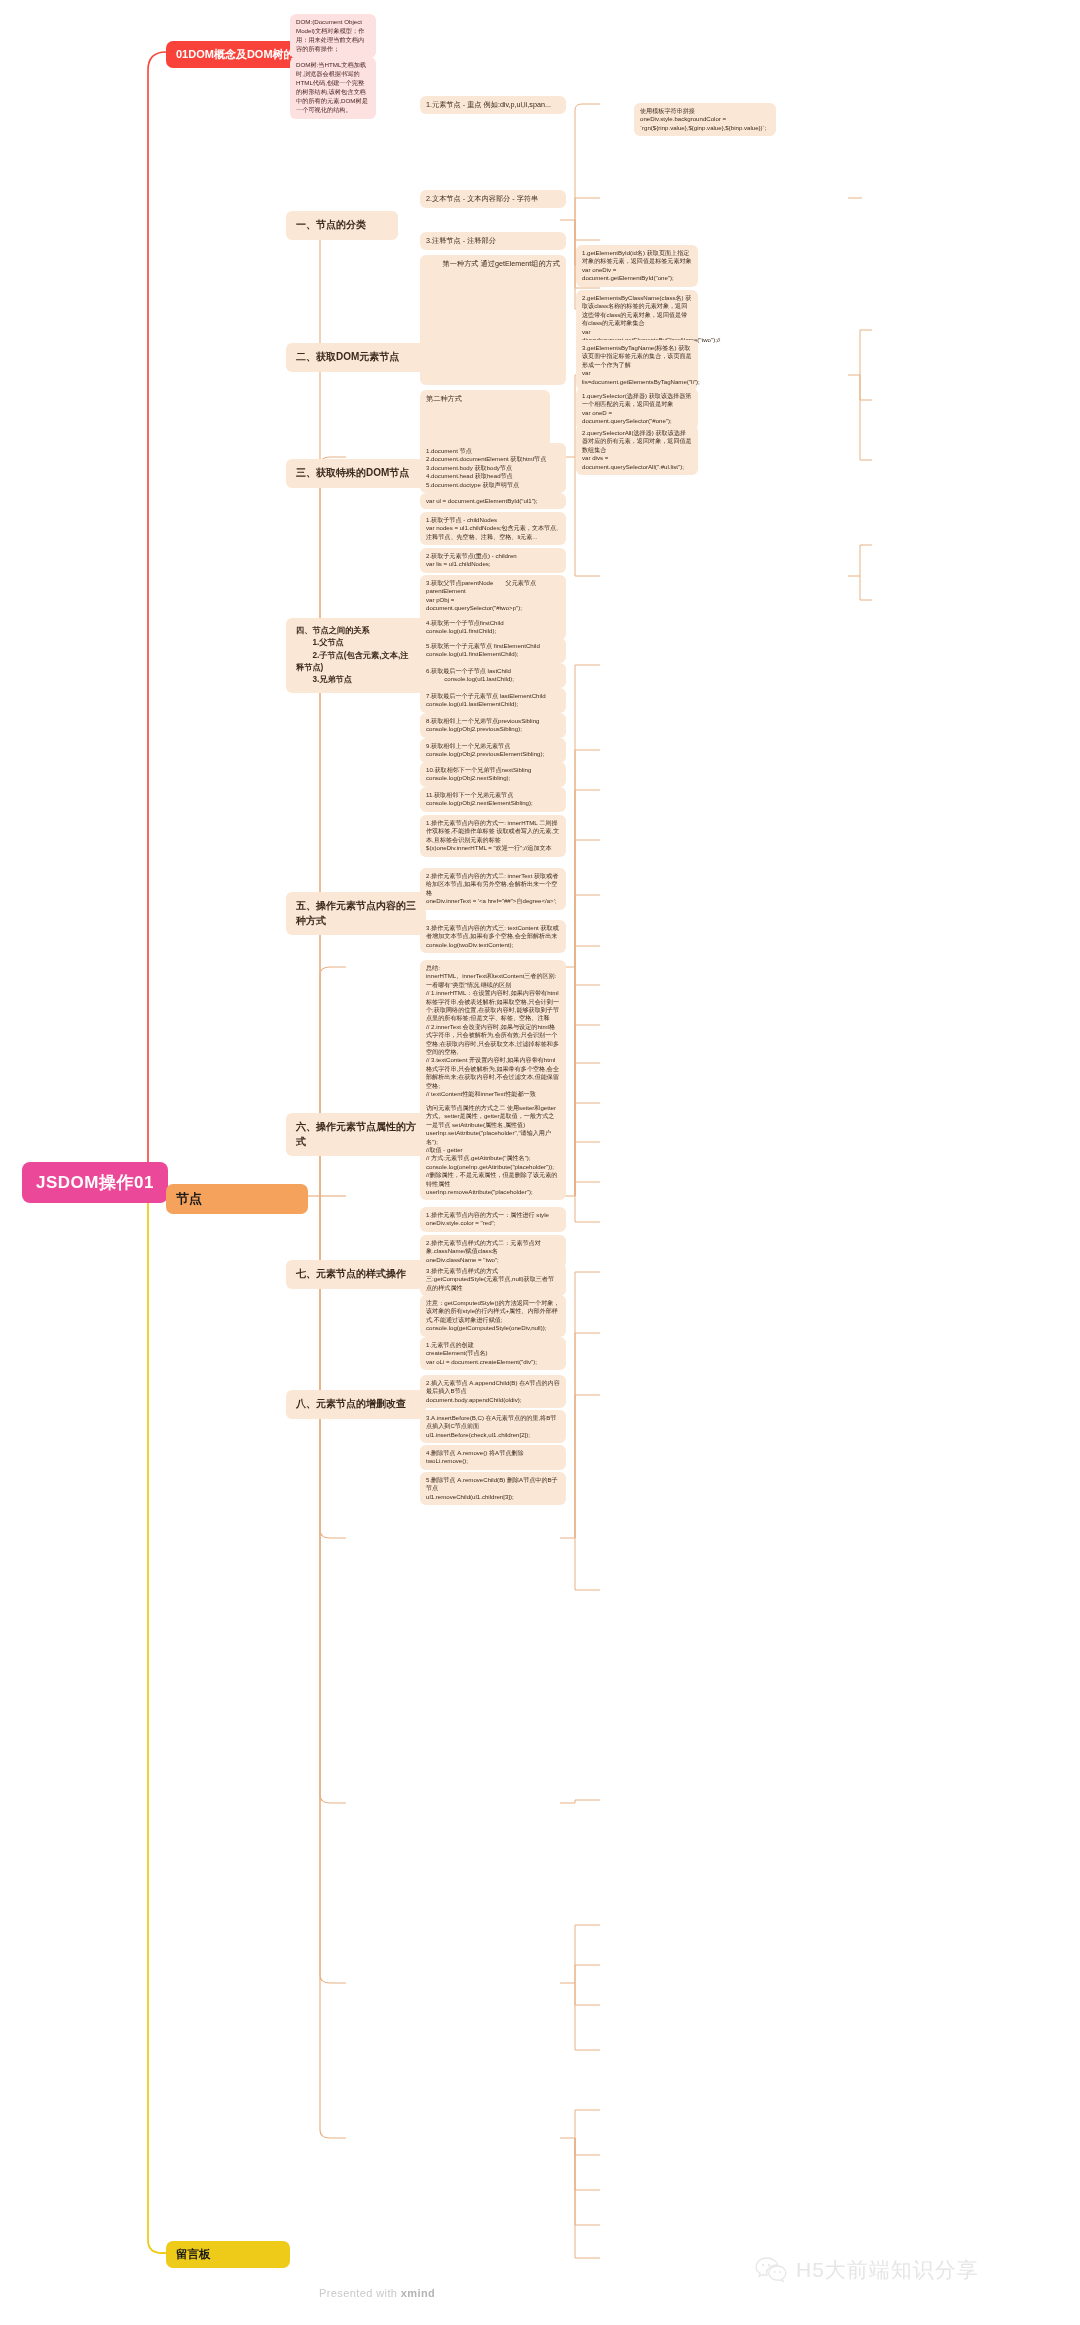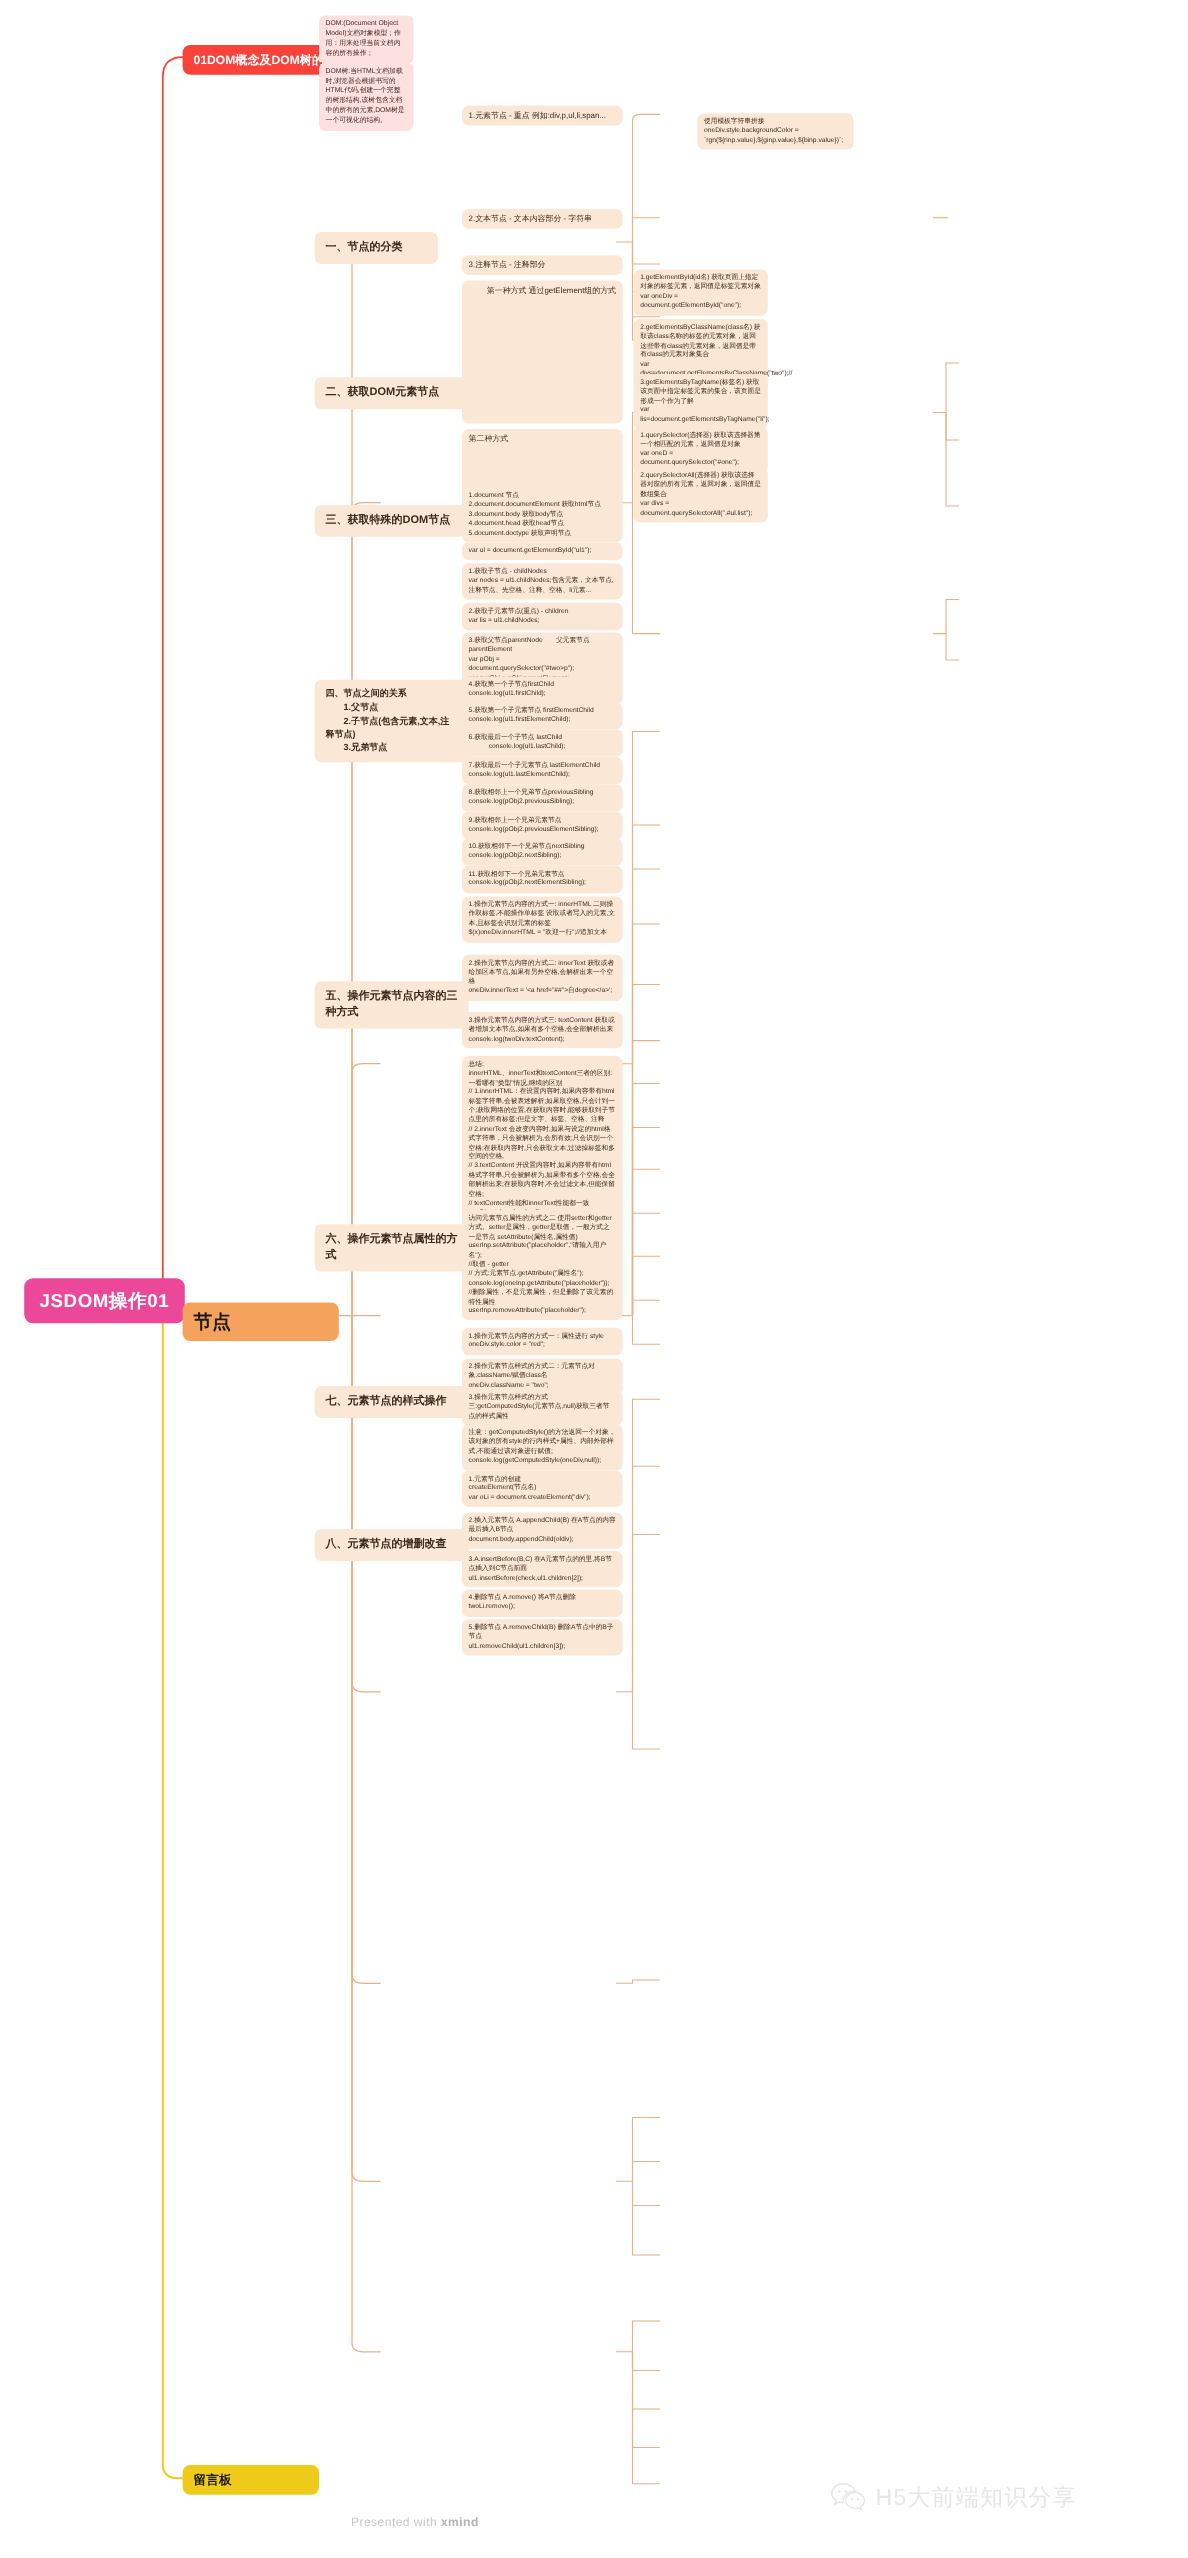--- a/index.html
+++ b/index.html
@@ -23,21 +23,21 @@
     padding:9px 14px;letter-spacing:.5px;
     white-space:nowrap;
   }
   
   .br-red{
     background:#f9423a;color:#ffffff;border-radius:7px;
     font-size:11px;font-weight:bold;padding:6px 10px;white-space:nowrap;
   }
   .br-orange{
     background:#f5a35c;color:#1a1a1a;border-radius:7px;
-    font-size:17px;font-weight:bold;padding:6px 10px;
+    font-size:13px;font-weight:bold;padding:6px 10px;
   }
   .br-yellow{
     background:#efcb19;color:#1a1a1a;border-radius:7px;
     font-size:11.5px;font-weight:bold;padding:6px 10px;
   }
   
   .sub{
     background:#fbe7d6;color:#3a2a1c;border-radius:6px;
     font-size:9px;line-height:1.45;padding:5px 8px;
   }
@@ -156,21 +156,21 @@
   <div class="node sub micro pre" style="left:634px;top:103px;width:142px;">使用模板字符串拼接
 oneDiv.style.backgroundColor =
 `rgn(${rinp.value},${ginp.value},${binp.value})`;</div>
   <div class="node sub tiny" style="left:420px;top:232px;width:146px;">3.注释节点 - 注释部分</div>
   <div class="node sub tiny" style="left:420px;top:257px;width:146px;">4.文档节点 - document(window的子对象)</div>
   <div class="node sub tiny" style="left:420px;top:280px;width:146px;">5.声明节点 - doctype</div>
   <div class="node sub tiny" style="left:420px;top:301px;width:146px;">6.body节点 - document.body</div>
 
   <div class="node sub lvl2" style="left:286px;top:343px;width:140px;">二、获取DOM元素节点</div>
   <div class="node sub tiny" style="left:420px;top:255px;width:146px;height:130px;text-align:right;">第一种方式 通过getElement组的方式</div>
-  <div class="node sub tiny" style="left:420px;top:390px;width:146px;height:70px;">第二种方式</div>
+  <div class="node sub tiny" style="left:420px;top:390px;width:130px;height:70px;">第二种方式</div>
 
   <div class="node sub micro pre" style="left:576px;top:245px;width:122px;">1.getElementById(id名) 获取页面上指定对象的标签元素，返回值是标签元素对象
 var oneDiv =
 document.getElementById("one");</div>
   <div class="node sub micro pre" style="left:576px;top:290px;width:122px;">2.getElementsByClassName(class名) 获取该class名称的标签的元素对象，返回这些带有class的元素对象，返回值是带有class的元素对象集合
 var
 divs=document.getElementsByClassName("two");//返回带有类名数组</div>
   <div class="node sub micro pre" style="left:576px;top:340px;width:122px;">3.getElementsByTagName(标签名) 获取该页面中指定标签元素的集合，该页面是形成一个作为了解
 var
 lis=document.getElementsByTagName("li");</div>

